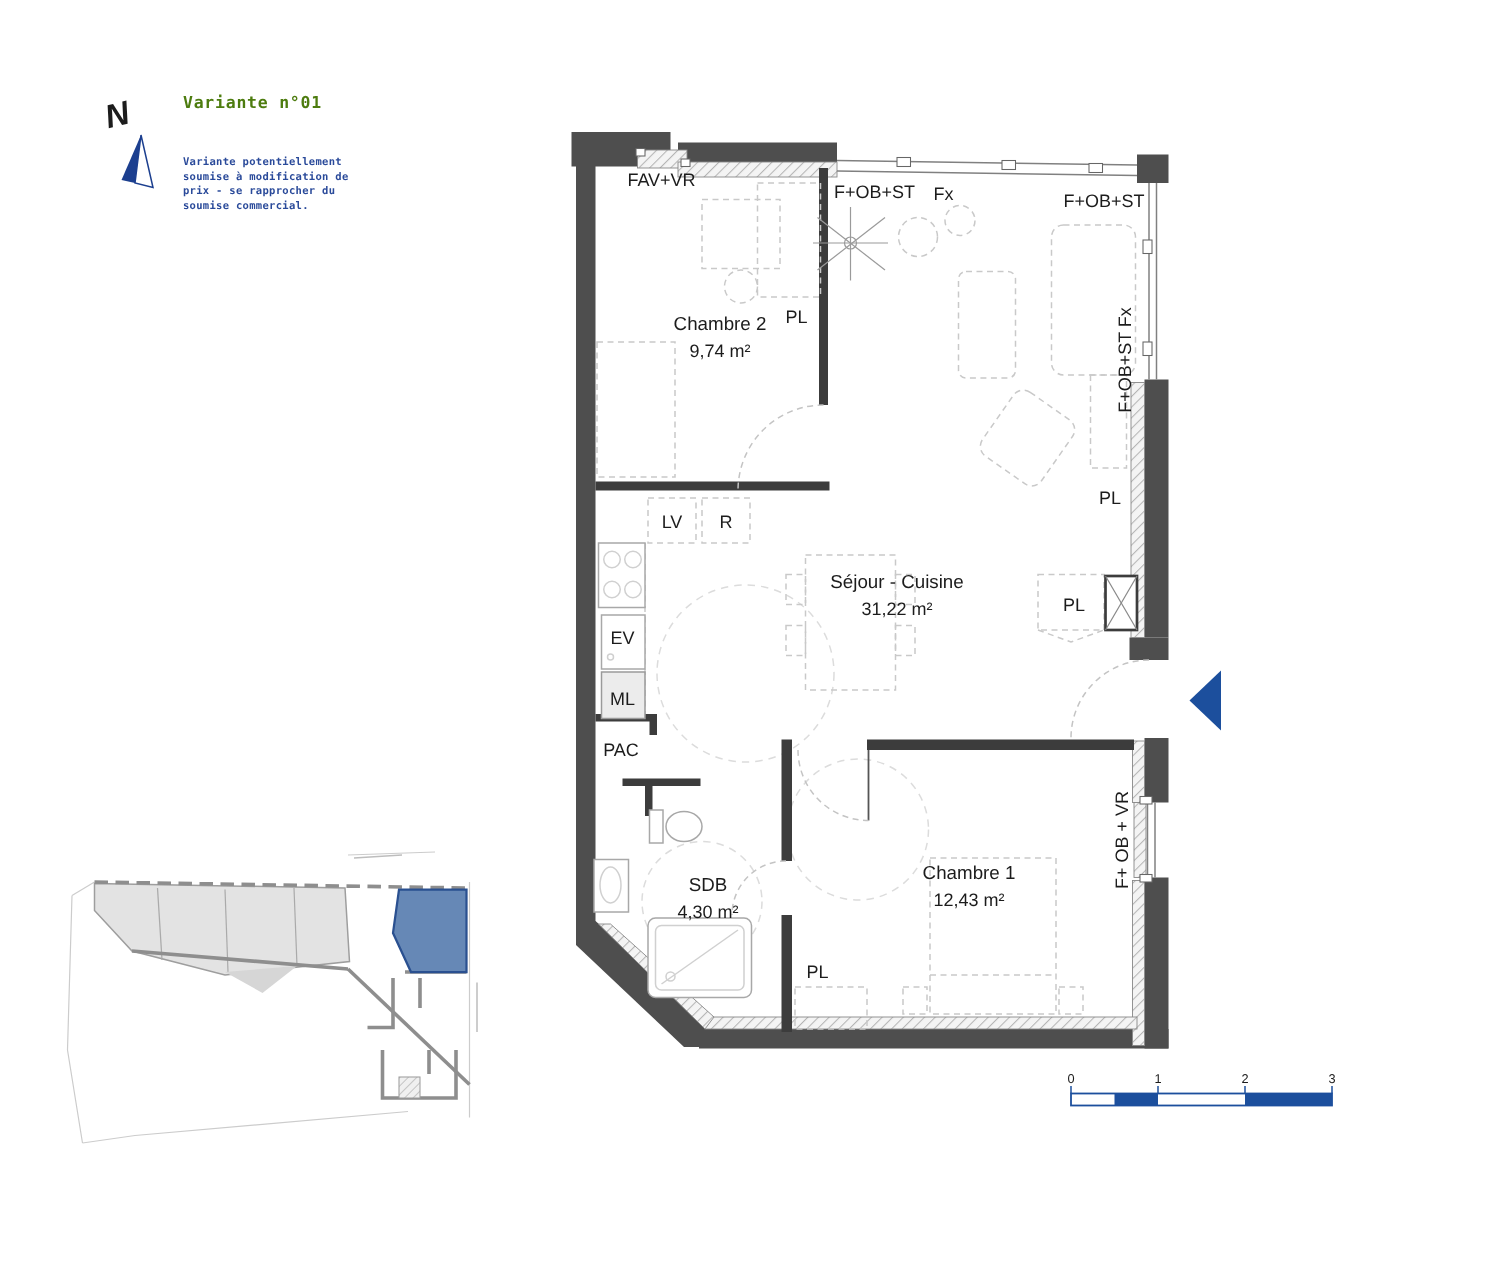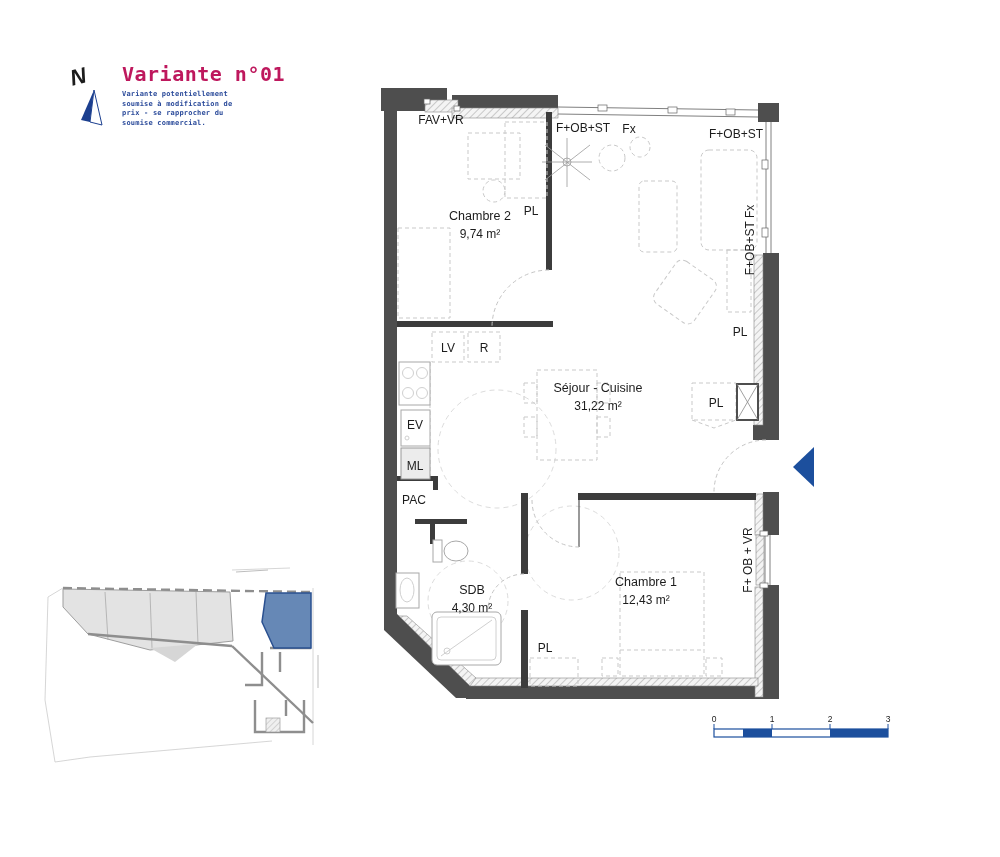--- a/index.html
+++ b/index.html
@@ -1,21 +1,21 @@
 <!DOCTYPE html>
 <html><head>
 <meta charset="utf-8">
 <style>
   html,body{margin:0;padding:0;background:#ffffff;}
   #stage{position:relative;width:1000px;height:857px;background:#ffffff;overflow:hidden;
          font-family:"Liberation Sans",sans-serif;}
   .abs{position:absolute;}
   #title{left:122px;top:62px;font-family:"DejaVu Sans Mono",monospace;font-weight:bold;
-         font-size:20px;color:#be185d;letter-spacing:0.5px;}
-  #disclaimer{left:122px;top:90px;font-family:"DejaVu Sans Mono",monospace;font-size:7px;
+         font-size:11px;color:#4d7c0f;letter-spacing:0.5px;}
+  #disclaimer{left:122px;top:104px;font-family:"DejaVu Sans Mono",monospace;font-size:7px;
          font-weight:bold;color:#2a4a9a;line-height:9.5px;letter-spacing:0.2px;}
   svg text{font-family:"Liberation Sans",sans-serif;fill:#1c1c1c;}
   .roomname{font-size:12.5px;}
   .roomarea{font-size:12px;}
   .lbl{font-size:12px;}
   .dash{fill:none;stroke:#c9c9c9;stroke-width:1;stroke-dasharray:4,3;}
   .dashlite{fill:none;stroke:#dcdcdc;stroke-width:1;stroke-dasharray:5,4;}
   .fix{fill:#ffffff;stroke:#a8a8a8;stroke-width:1;}
   .fixlite{fill:none;stroke:#d0d0d0;stroke-width:1;}
   .win{fill:none;stroke:#808080;stroke-width:1;}

